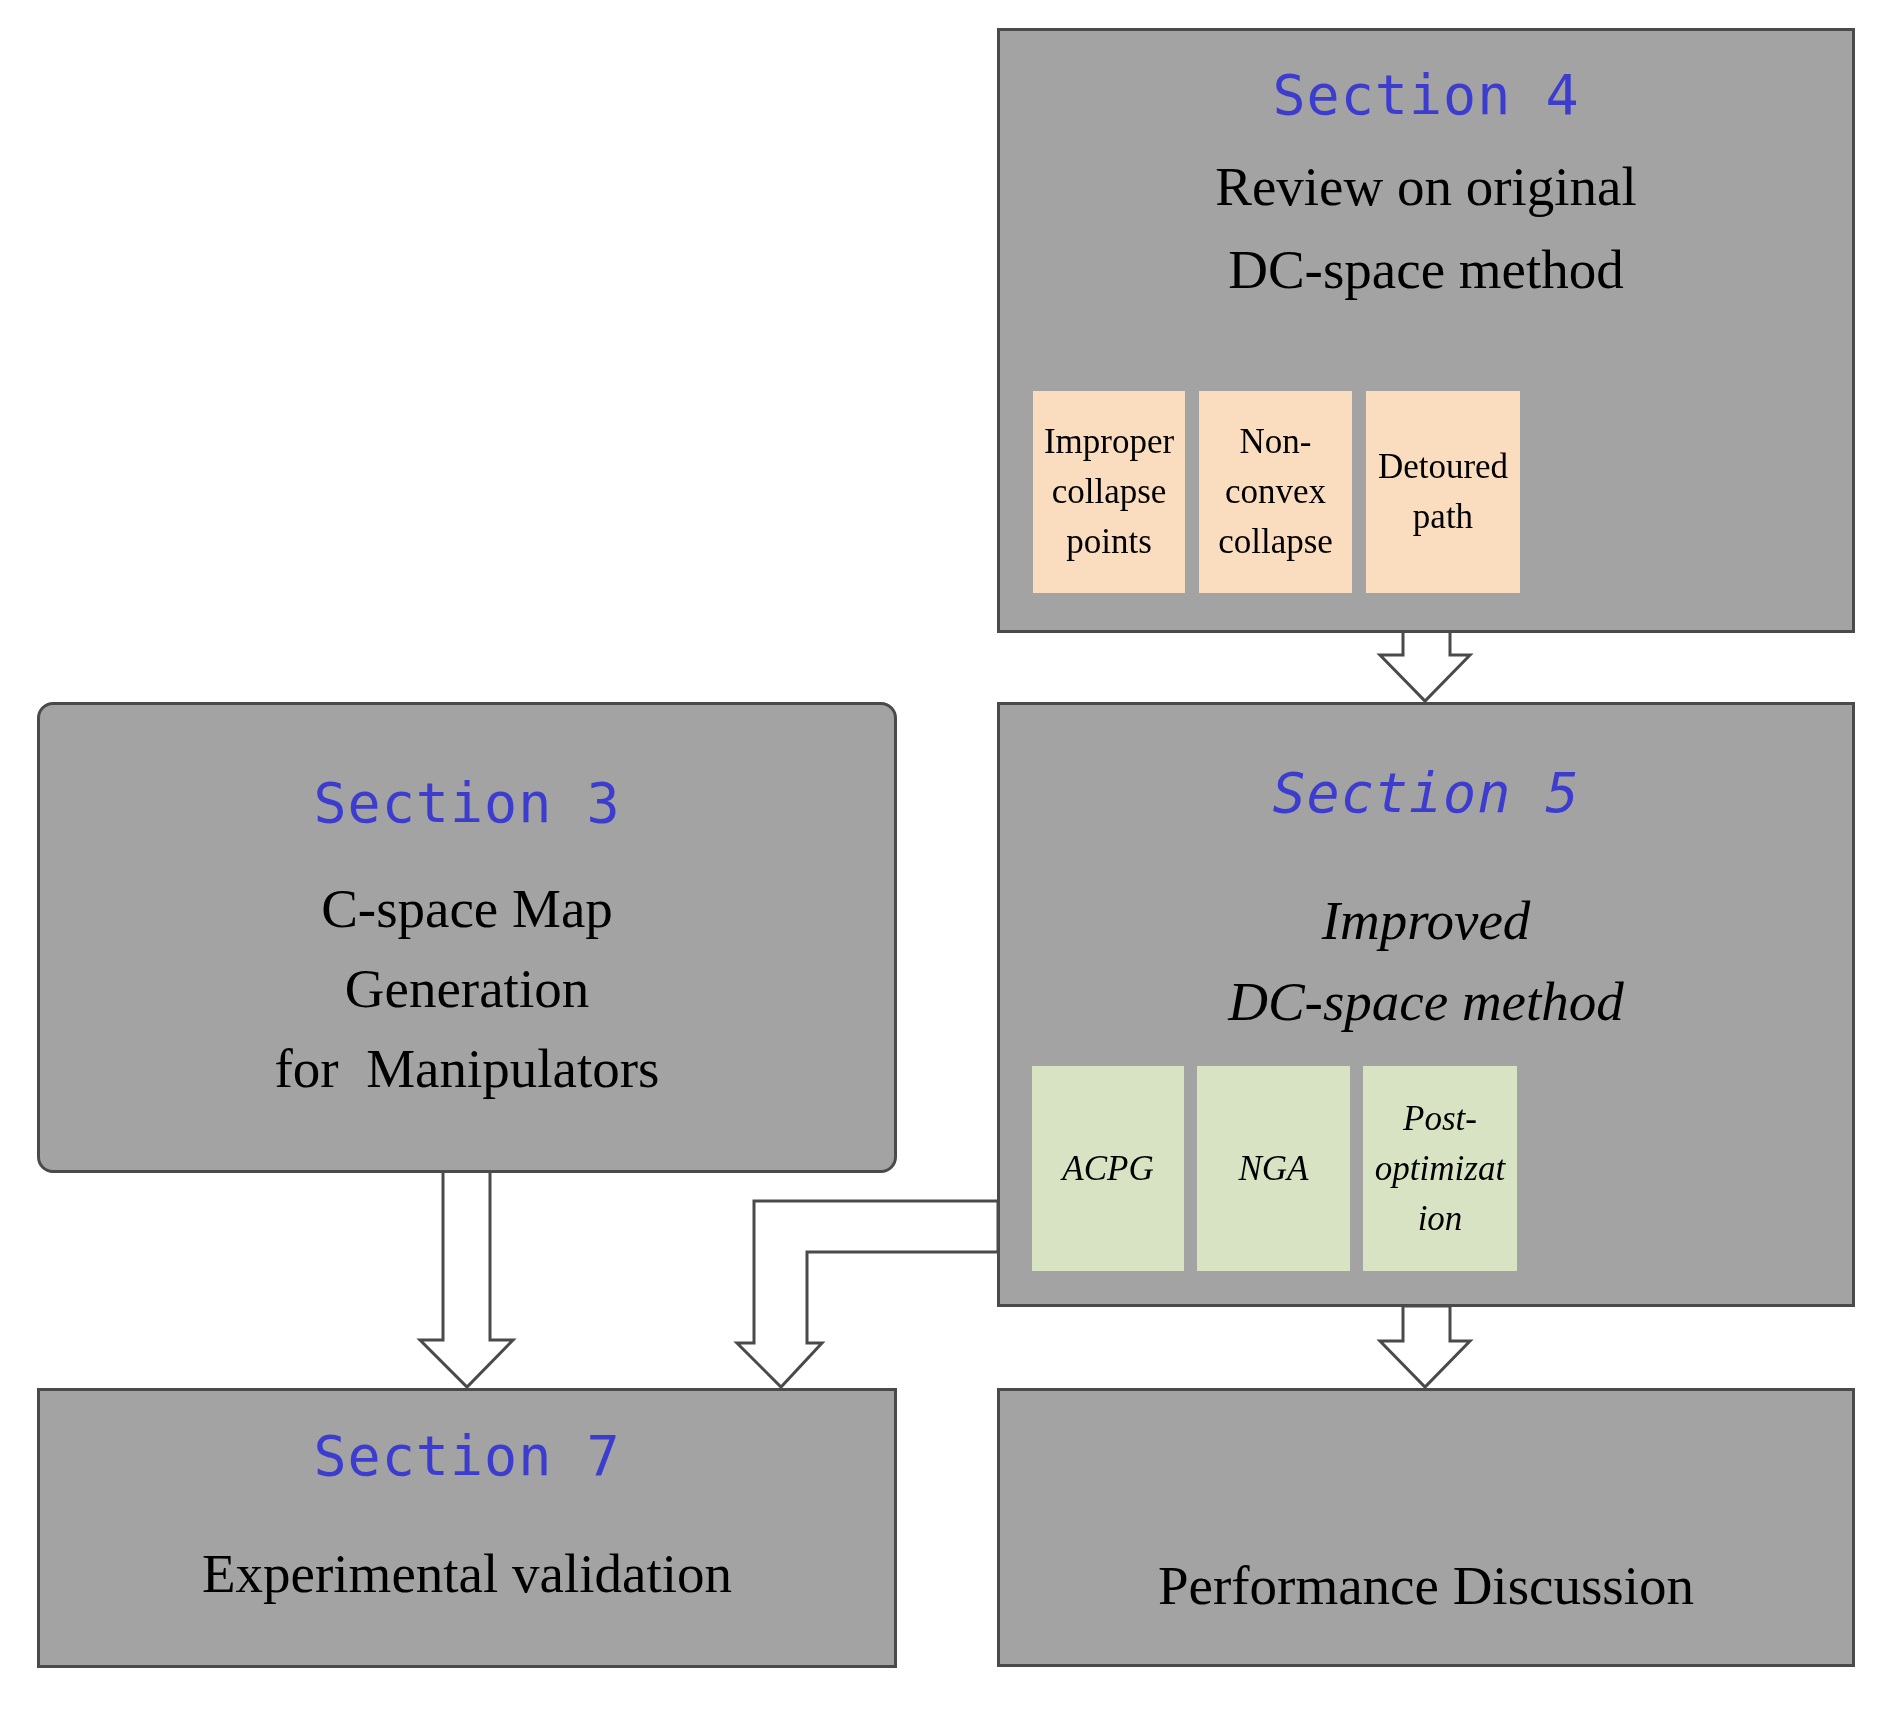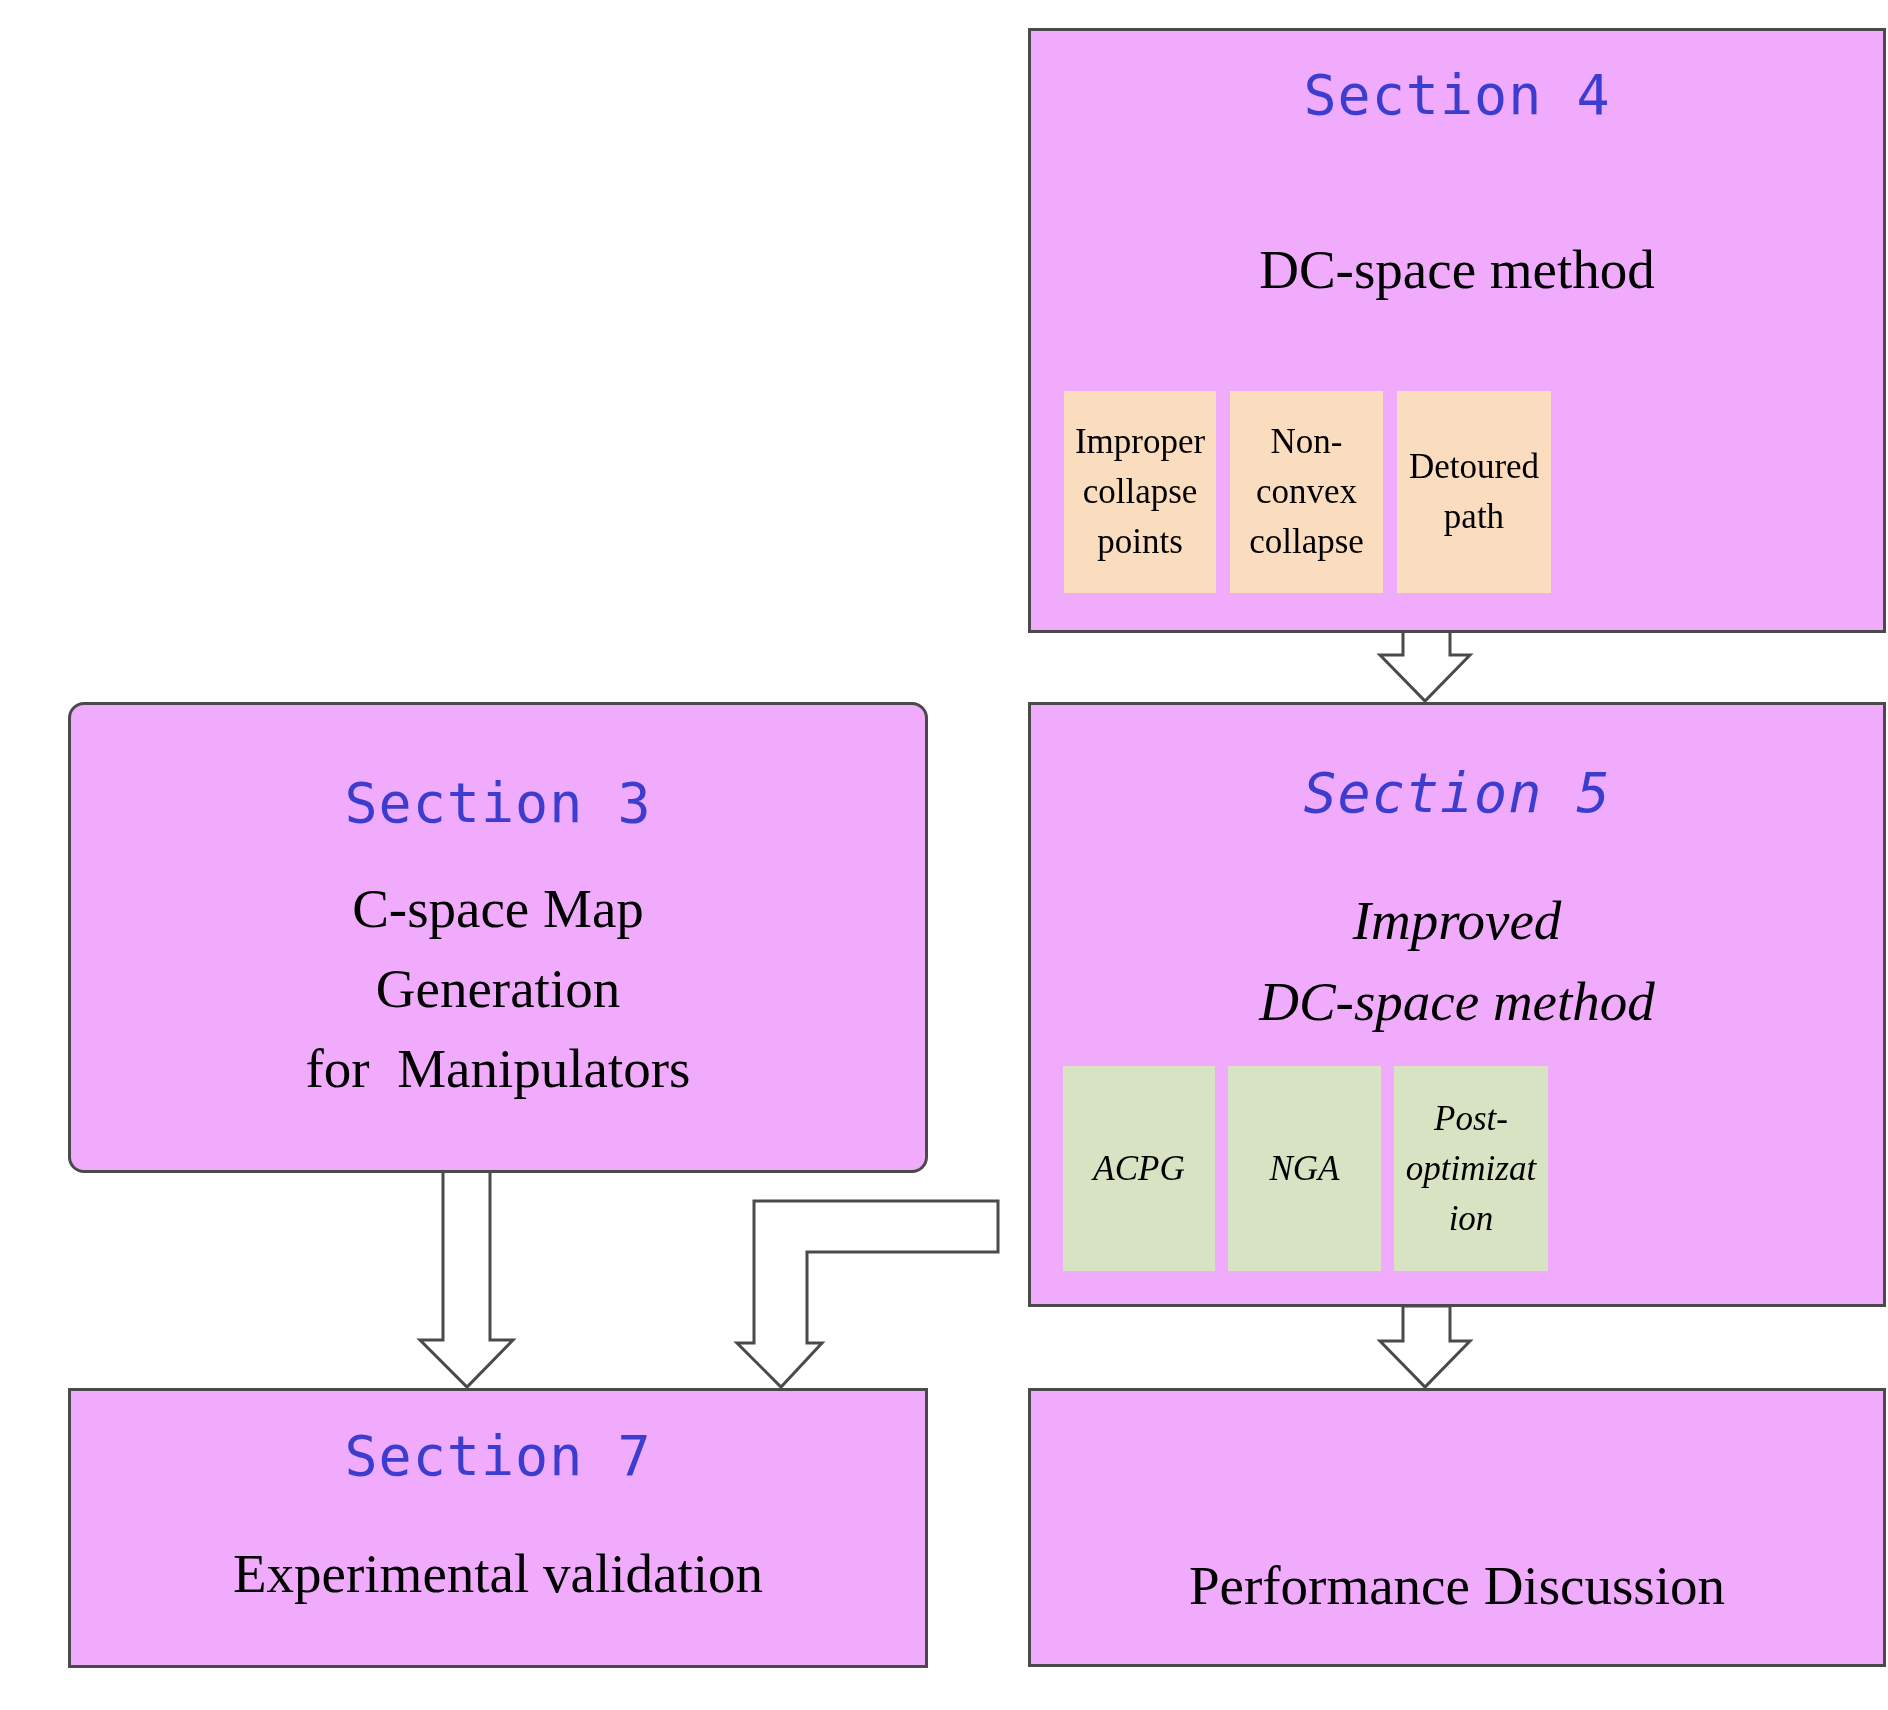--- a/index.html
+++ b/index.html
@@ -6,25 +6,24 @@
   #canvas{
     position:relative;
     width:1888px;height:1710px;
     background:#ffffff;
     font-family:"Liberation Serif", serif;
     overflow:hidden;
   }
   svg.connectors{position:absolute;left:0;top:0;z-index:1;}
   .box{
     position:absolute;
-    background:#f0abfc;
+    background:#a3a3a3;
     border:3px solid #4a4a4a;
     box-sizing:border-box;
     z-index:2;
-    margin-left:31px;
   }
   .box-title{
     position:absolute;left:0;width:100%;
     text-align:center;
     font-family:"DejaVu Sans Mono", monospace;
     font-size:55px;line-height:1;
     letter-spacing:1px;
     white-space:pre;
   }
   .body-line{
@@ -56,20 +55,21 @@
     <g fill="#ffffff" stroke="#4a4a4a" stroke-width="3" stroke-linejoin="miter">
       <polygon points="1403,631 1450,631 1450,655 1470,655 1425,701 1380,655 1403,655"></polygon>
       <polygon points="1403,1306 1450,1306 1450,1341 1470,1341 1425,1387 1380,1341 1403,1341"></polygon>
       <polygon points="443,1171 490,1171 490,1340 513,1340 467,1387 420,1340 443,1340"></polygon>
       <polygon points="998,1201 754,1201 754,1343 737,1343 781,1387 822,1343 807,1343 807,1252 998,1252"></polygon>
     </g>
   </svg>
 
   <div class="box" style="left:997px;top:28px;width:858px;height:605px;">
     <div class="box-title" style="top: 37px; color: rgb(60, 60, 207);">Section 4</div>
+    <div class="body-line" style="top:128px;">Review on original</div>
     <div class="body-line" style="top:211px;">DC-space method</div>
 
     <div class="subrow-item" style="left: 33px; top: 360px; width: 152px; height: 202px; background-color: rgb(250, 220, 190); font-family: Liberation Serif, serif;">
       <span>Improper</span>
       <span>collapse</span>
       <span>points</span>
     </div>
     <div class="subrow-item" style="left: 199px; top: 360px; width: 153px; height: 202px; background-color: rgb(250, 220, 190);">
       <span>Non-</span>
       <span>convex</span>

